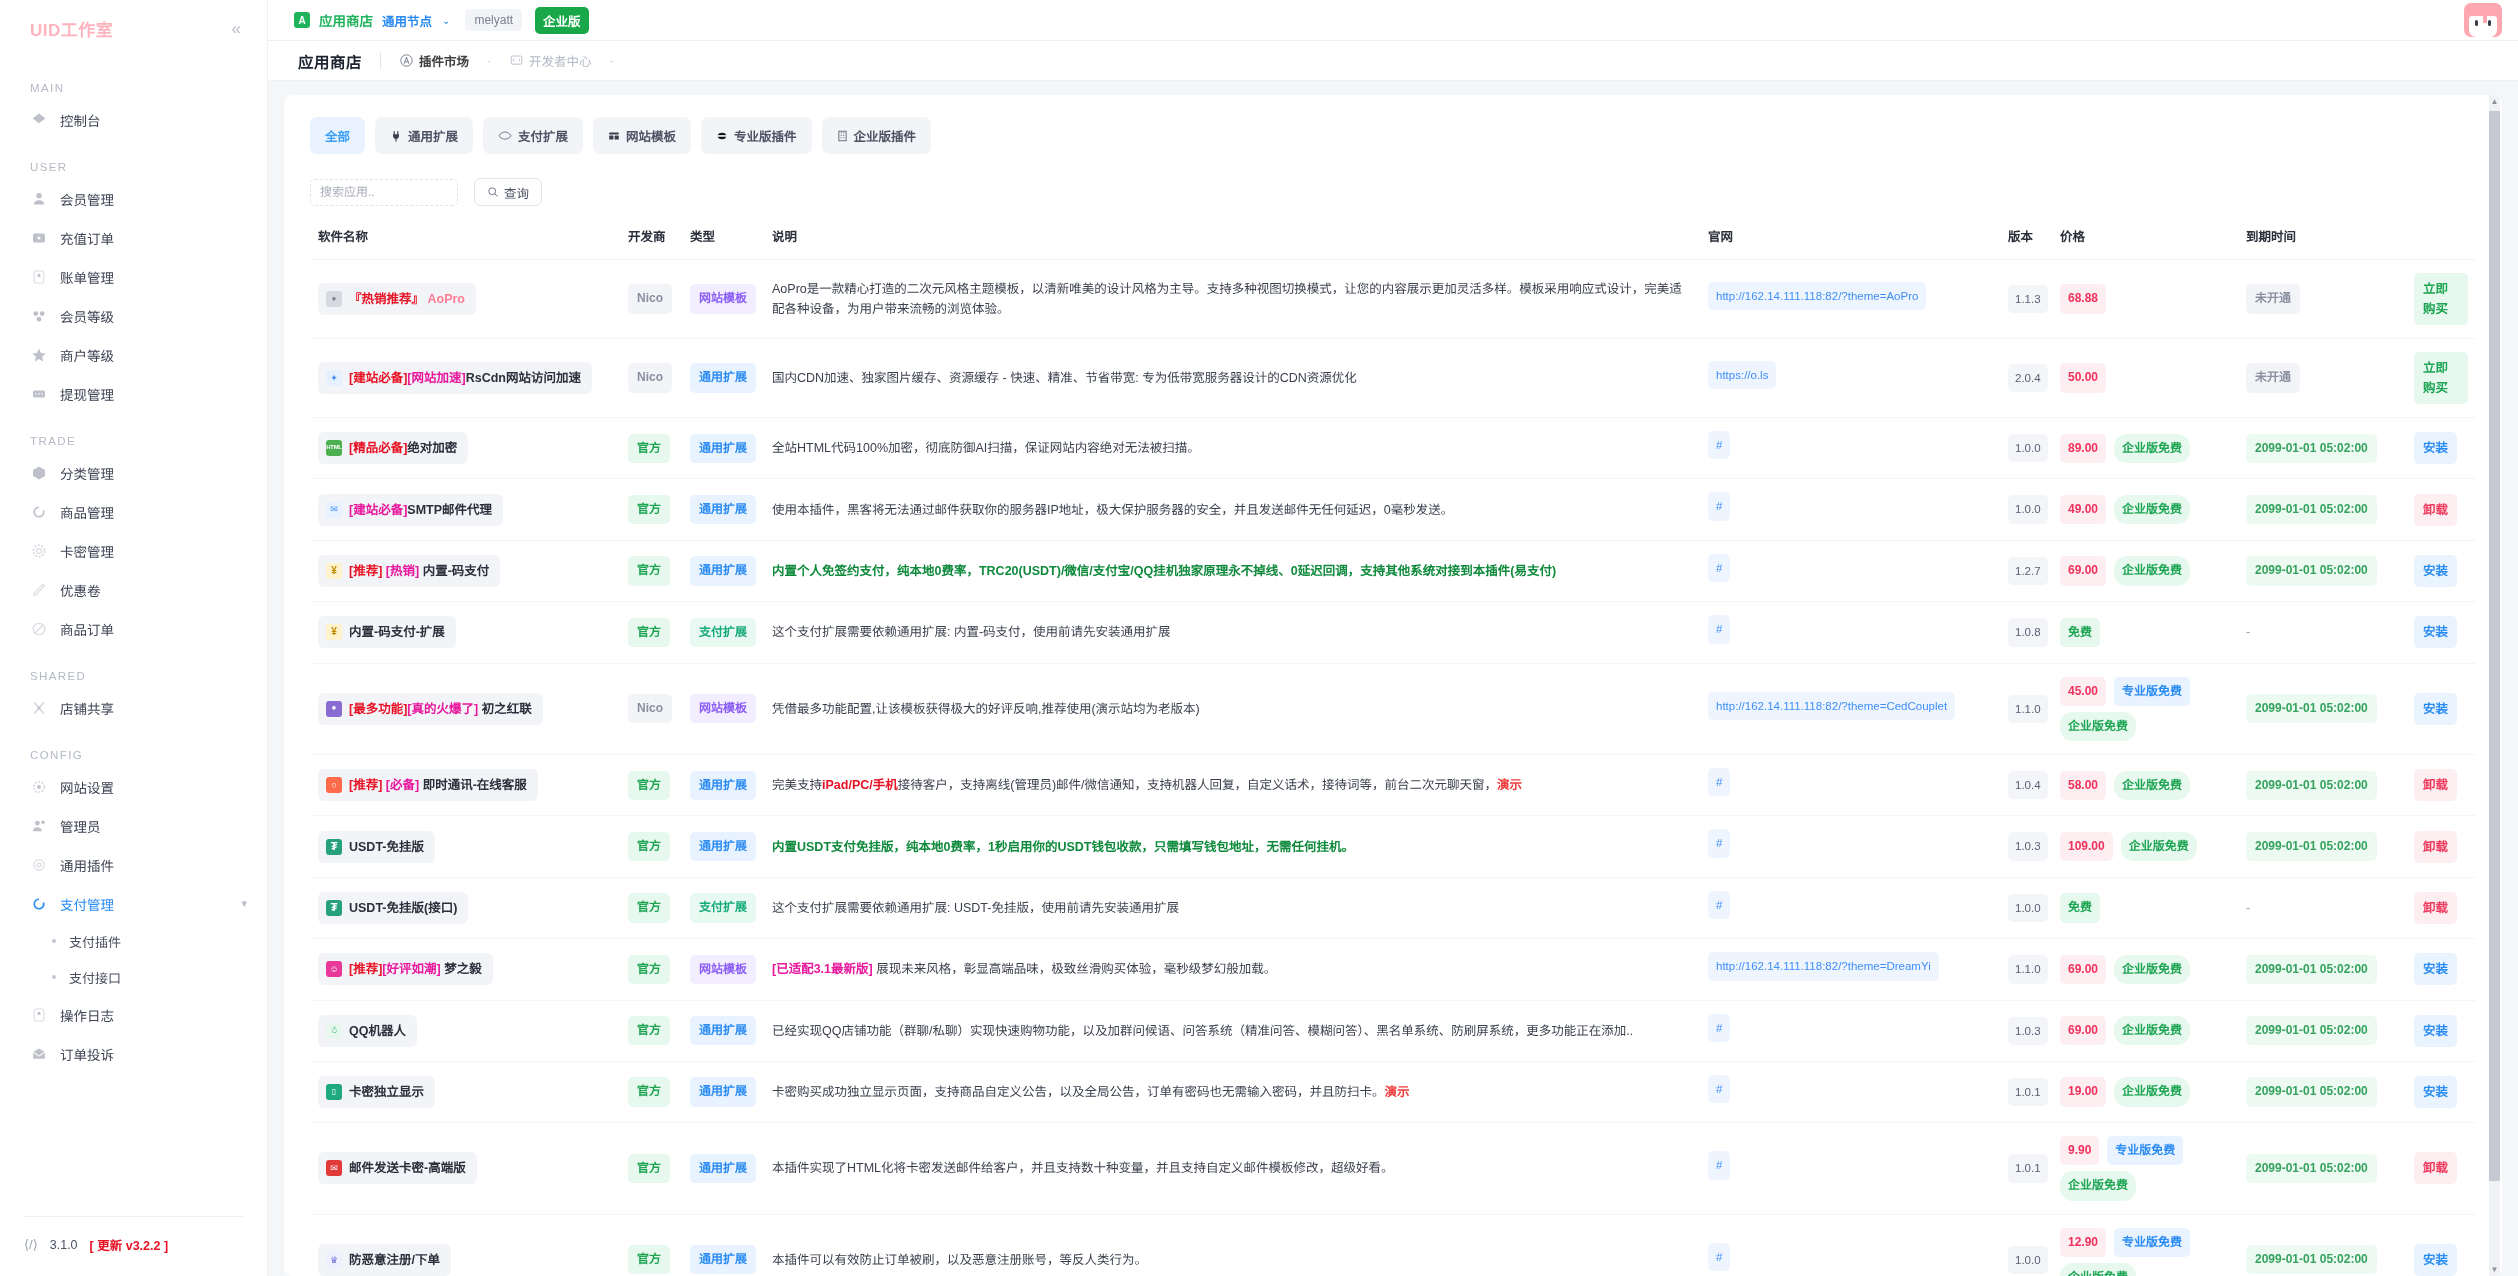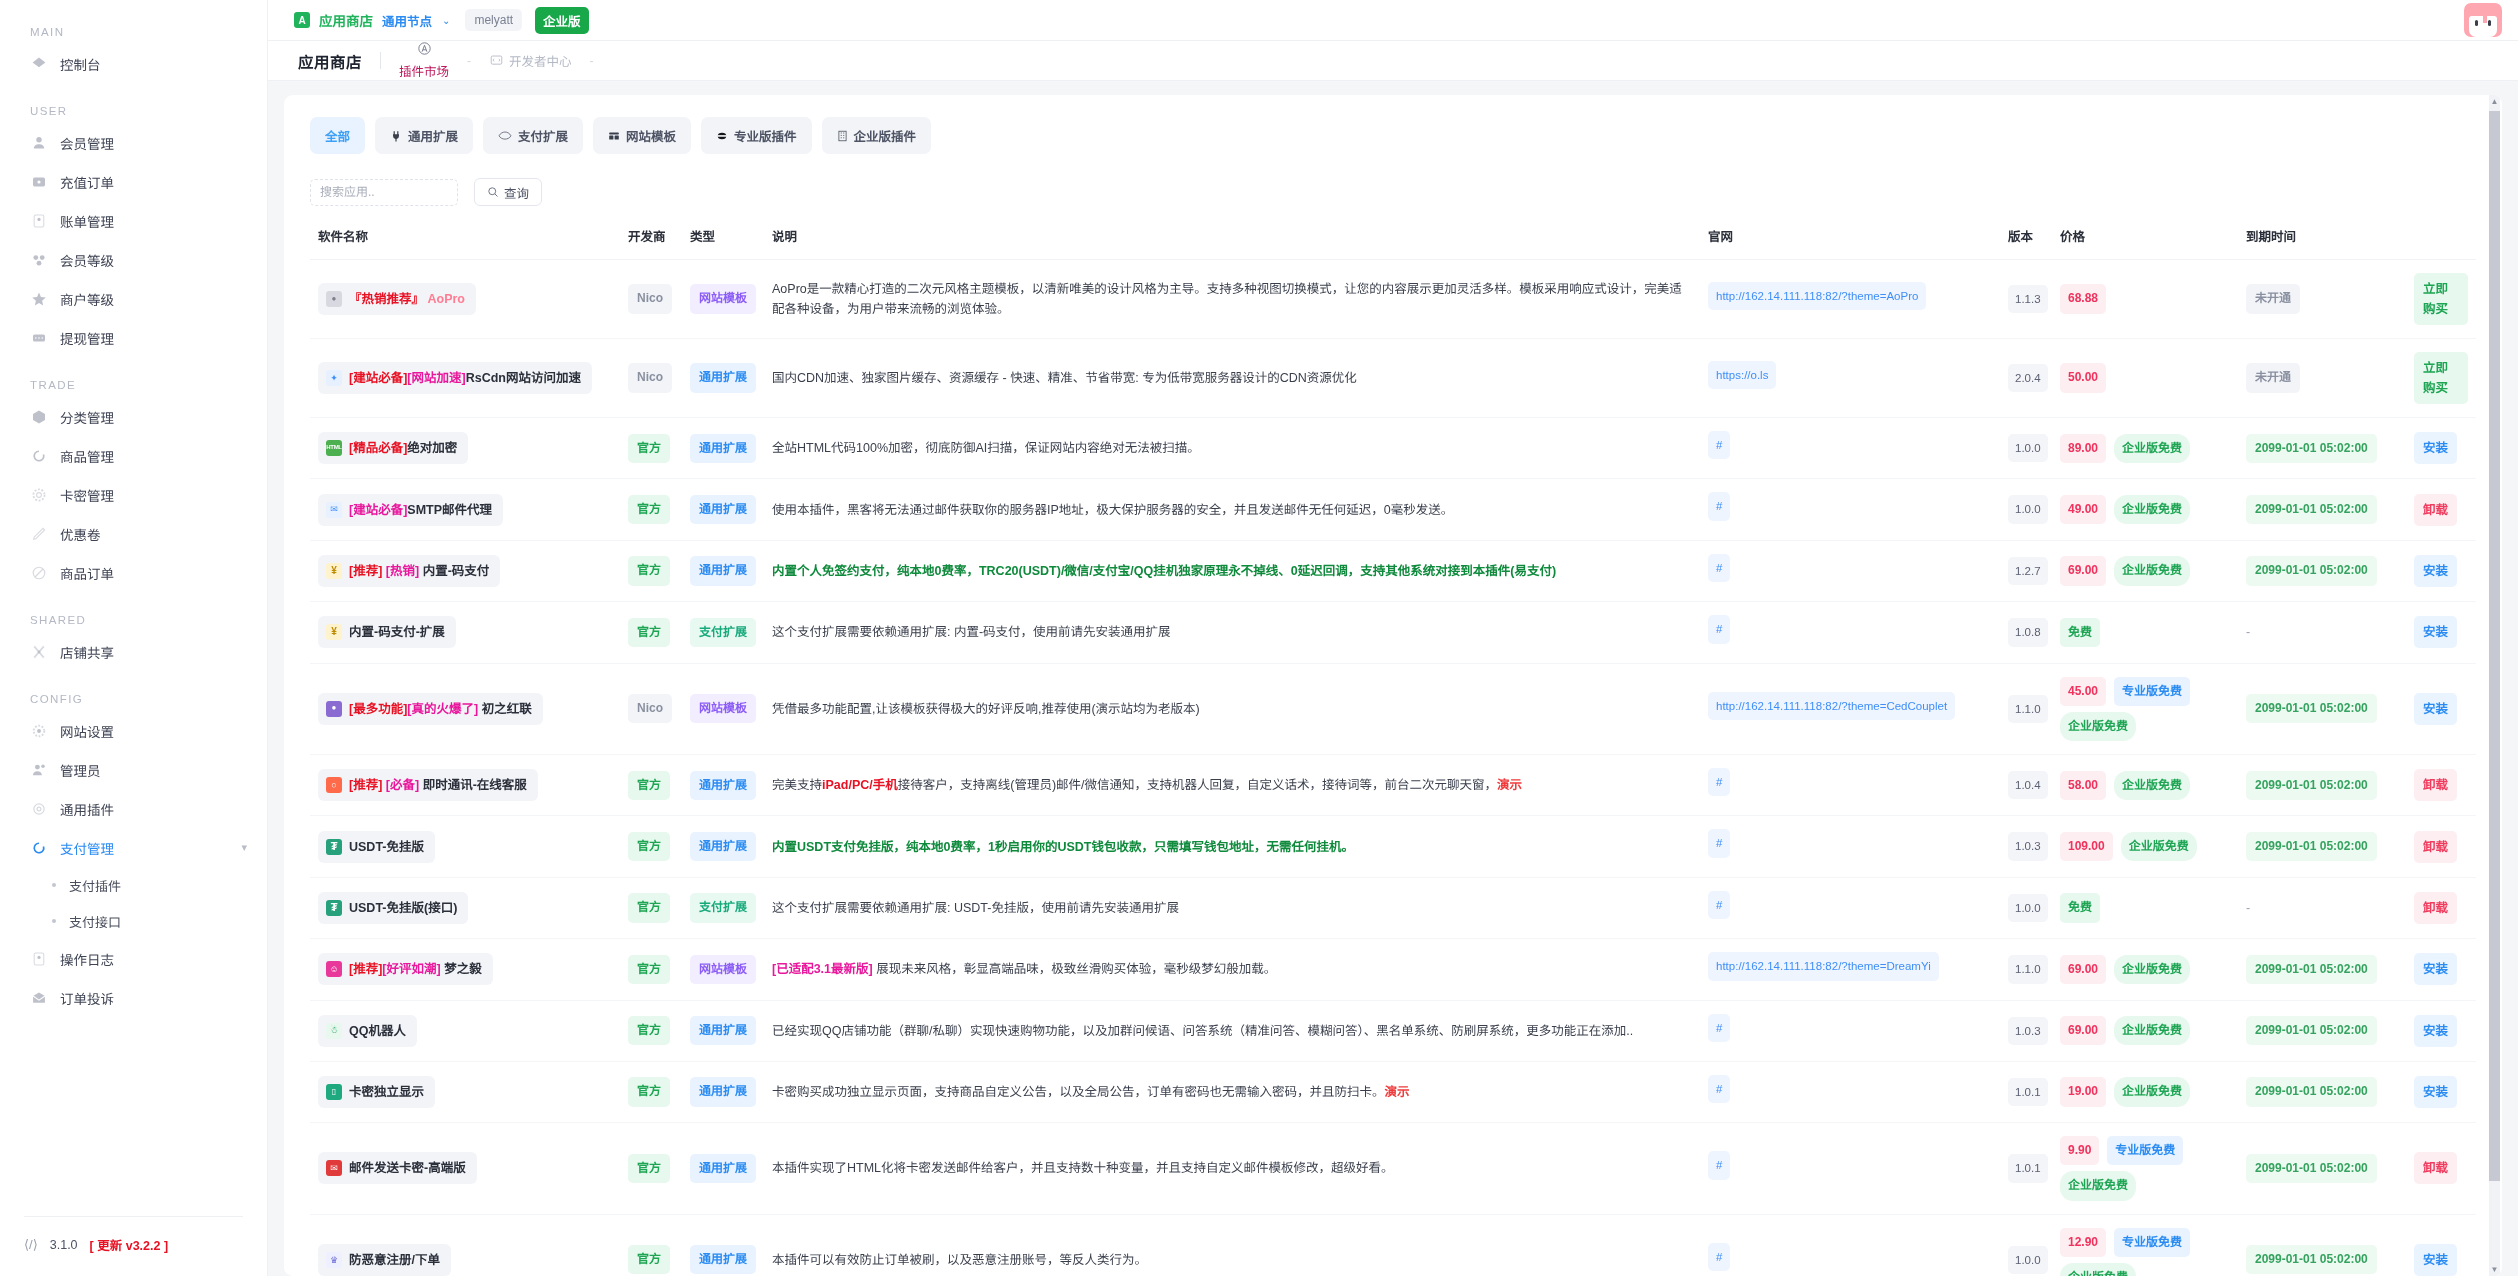--- a/index.html
+++ b/index.html
@@ -103,21 +103,21 @@
   .pagehead {
     height: 40px; background: #fff; display: flex; align-items: center;
     padding: 0 30px; gap: 18px; border-bottom: 1px solid #eef0f4;
   }
   .pagehead h1 { font-size: 15.5px; font-weight: bold; color: #1e2330; letter-spacing: .5px; }
   .ph-sep { width: 1px; height: 17px; background: #e3e6ec; }
   .ph-tab {
     display: inline-flex; align-items: center; gap: 6px;
     font-size: 12.5px; color: #b4b9c5; cursor: pointer;
   }
-  .ph-tab.on { color: #be185d; font-weight: normal; flex-direction: column; }
+  .ph-tab.on { color: #404040; font-weight: bold; }
   .ph-tab .g { width: 14px; height: 14px; display: inline-flex; align-items: center; justify-content: center; }
   .ph-dash { color: #d3d7df; font-size: 12px; }
 
   .content { flex: 1; padding: 14px 16px 0 16px; min-height: 0; }
   .card {
     background: #fff; border-radius: 9px; height: 100%;
     padding: 22px 26px 0 26px; overflow: hidden; position: relative;
   }
 
   .filters { display: flex; gap: 10px; flex-wrap: wrap; }
@@ -229,20 +229,24 @@
   .scroll-arrow.up { top: 0; }
   .scroll-arrow.dn { bottom: 0; }
   svg { display: block; }
 </style>
 </head>
 <body>
 
 <div class="app">
 
   <aside class="sidebar">
+    <div class="brand-row">
+      <span class="brand">UID工作室</span>
+      <span class="collapse-btn">«</span>
+    </div>
     <nav class="nav" id="nav">
         <div class="nav-group-title">MAIN</div>
         <div class="nav-item">
           <span class="ico">
             <svg width="16" height="16" viewBox="0 0 20 20" fill="#8b90a0">
               <path d="M10 2 L18 8 L10 14 L2 8 Z"></path>
             </svg>
           </span>
           <span>控制台</span>
         </div>

